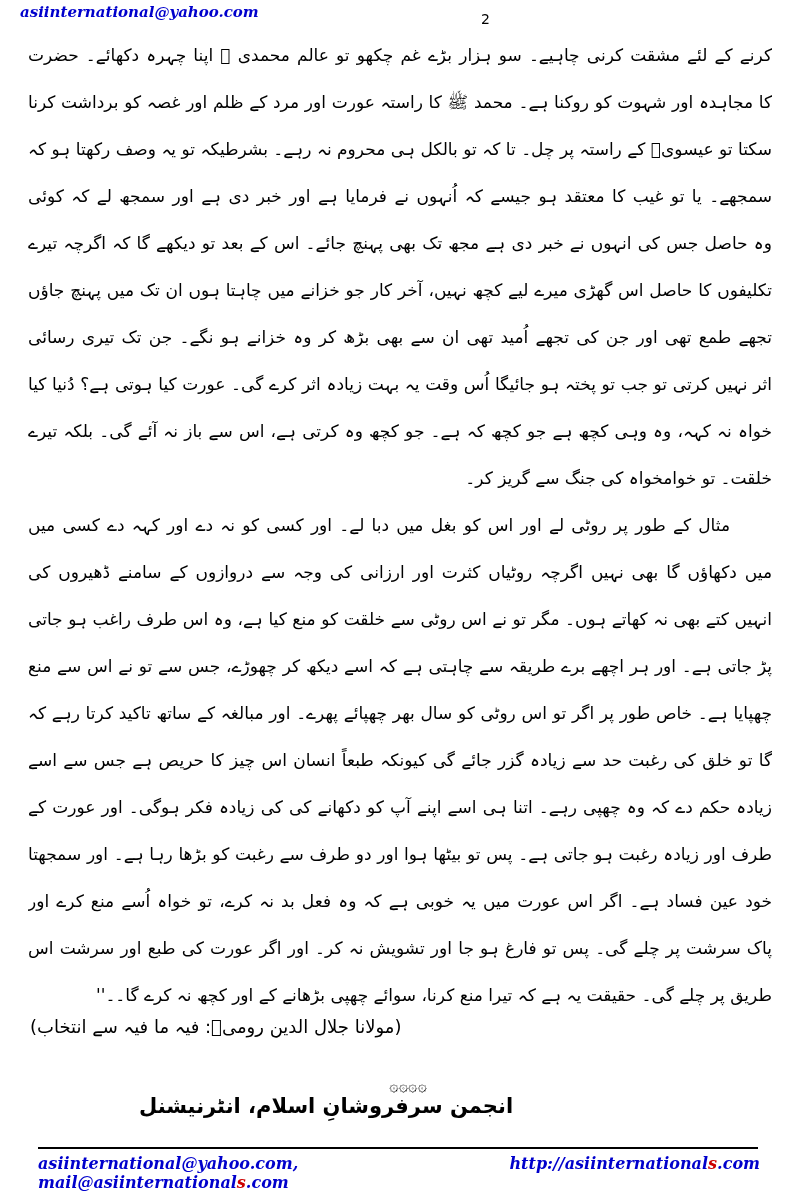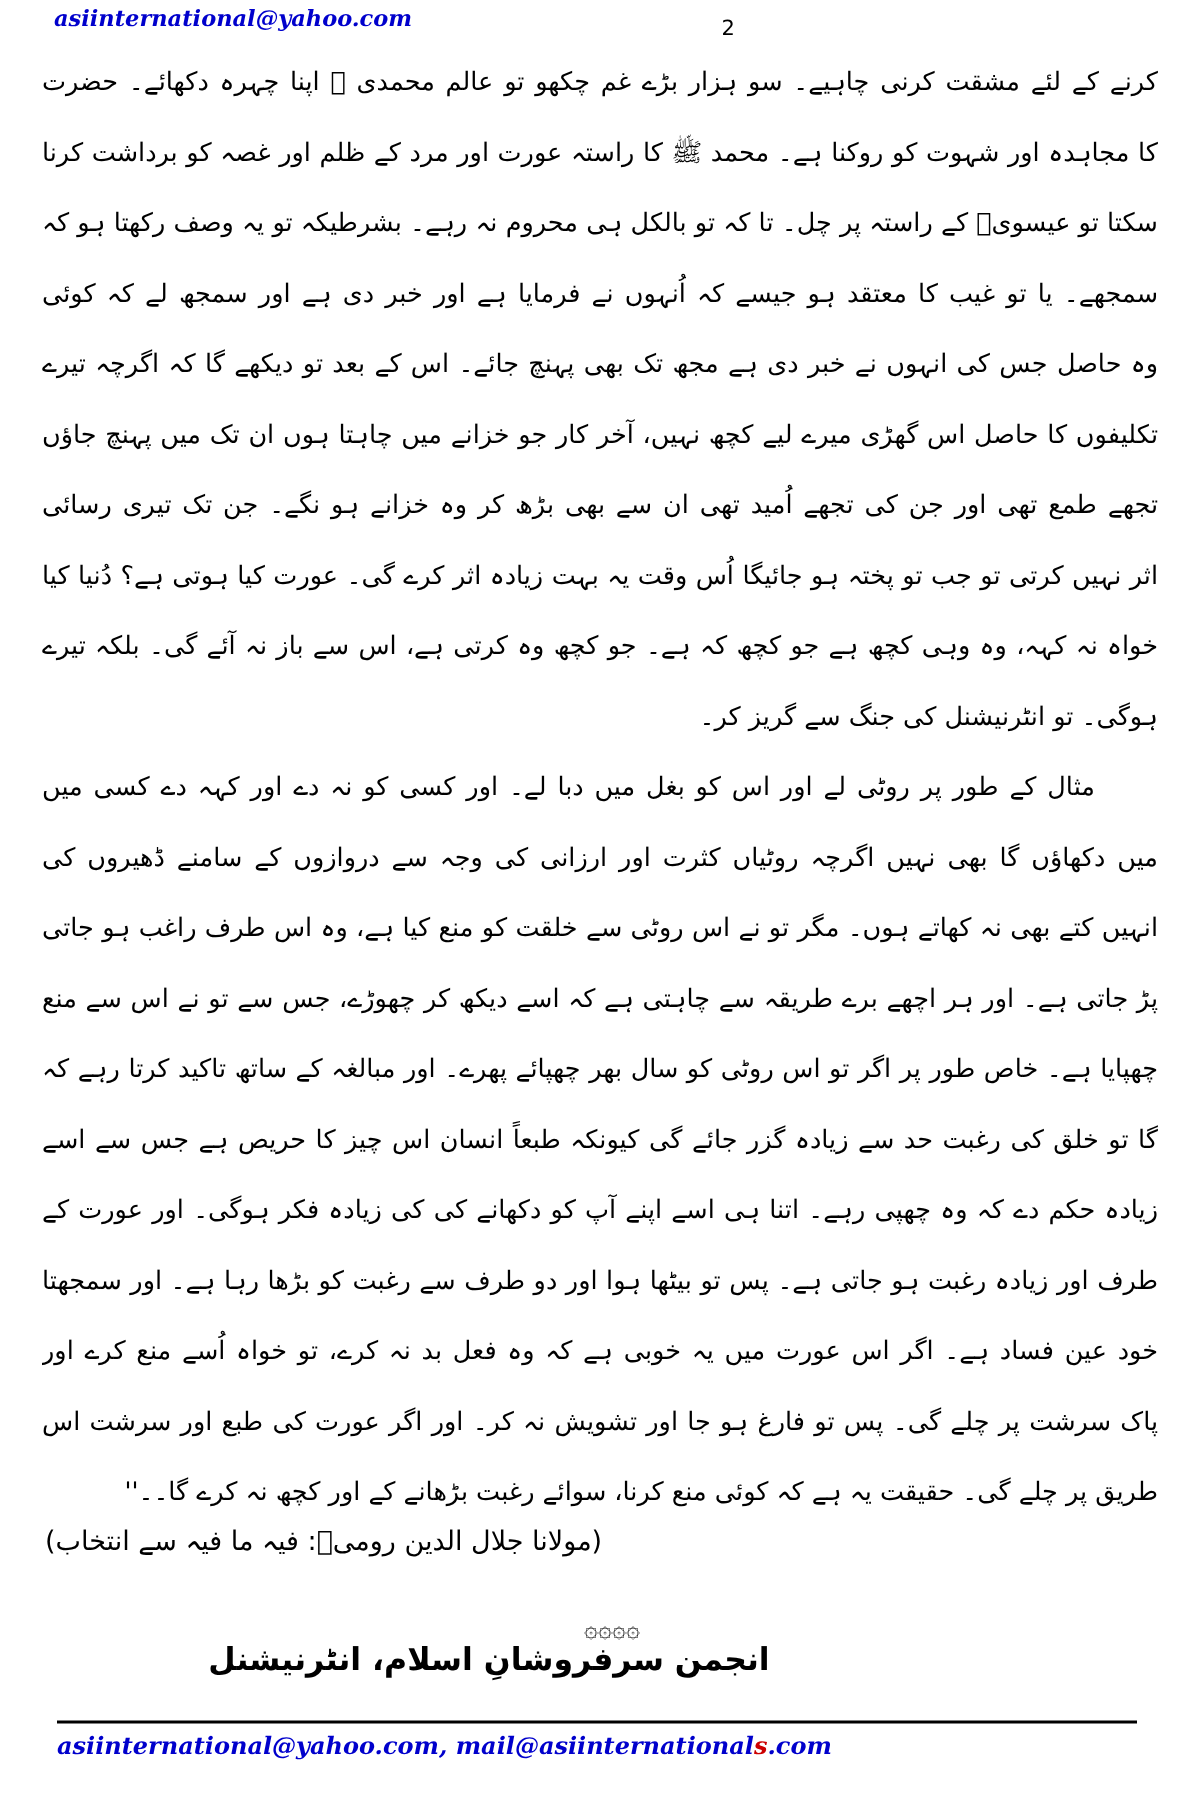--- a/index.html
+++ b/index.html
@@ -3,21 +3,21 @@
 <meta charset="utf-8">
 <style>
   html,body{margin:0;padding:0;}
   body{
     width:800px;height:1200px;position:relative;
     background:#ffffff;color:#000;
     font-family:"DejaVu Sans",sans-serif;
     overflow:hidden;
   }
   .header-email{
-    position:absolute;top:3px;left:36px;
+    position:absolute;top:3px;left:20px;
     font-family:"DejaVu Serif",serif;
     font-style:italic;font-weight:bold;font-size:15px;
     color:#0000cc;
   }
   .page-num{
     position:absolute;top:11px;left:481px;
     font-size:14px;color:#000;
   }
   .body-text{
     position:absolute;top:32px;left:28px;right:28px;
@@ -68,40 +68,41 @@
     <div>
       <div class="line">کرنے کے لئے مشقت کرنی چاہیے۔ سو ہزار بڑے غم چکھو تو عالم محمدی ﷺ اپنا چہرہ دکھائے۔ حضرت عیسیٰؑ کا طریق،خلوت</div>
       <div class="line">کا مجاہدہ اور شہوت کو روکنا ہے۔ محمد ﷺ کا راستہ عورت اور مرد کے ظلم اور غصہ کو برداشت کرنا ہے۔ اگر تو محمدی راستہ پر نہیں چل</div>
       <div class="line">سکتا تو عیسویؑ کے راستہ پر چل۔ تا کہ تو بالکل ہی محروم نہ رہے۔ بشرطیکہ تو یہ وصف رکھتا ہو کہ سو چپت کھالے اور پھر اسی کو اس کا حاصل</div>
       <div class="line">سمجھے۔ یا تو غیب کا معتقد ہو جیسے کہ اُنہوں نے فرمایا ہے اور خبر دی ہے اور سمجھ لے کہ کوئی ایسی چیز ہے۔ اس وقت تک صبر کروں کہ</div>
       <div class="line">وہ حاصل جس کی انہوں نے خبر دی ہے مجھ تک بھی پہنچ جائے۔ اس کے بعد تو دیکھے گا کہ اگرچہ تیرے دِل میں یہ بات ہوگی کہ ان</div>
       <div class="line">تکلیفوں کا حاصل اس گھڑی میرے لیے کچھ نہیں، آخر کار جو خزانے میں چاہتا ہوں ان تک میں پہنچ جاؤں گا۔ اور جن خزانوں کی</div>
       <div class="line">تجھے طمع تھی اور جن کی تجھے اُمید تھی ان سے بھی بڑھ کر وہ خزانے ہو نگے۔ جن تک تیری رسائی ہوگی۔ اگر یہ بات اِس وقت تجھ پر</div>
       <div class="line">اثر نہیں کرتی تو جب تو پختہ ہو جائیگا اُس وقت یہ بہت زیادہ اثر کرے گی۔ عورت کیا ہوتی ہے؟ دُنیا کیا ہوتی ہے؟ تو خواہ کہہ،</div>
       <div class="line">خواہ نہ کہہ، وہ وہی کچھ ہے جو کچھ کہ ہے۔ جو کچھ وہ کرتی ہے، اس سے باز نہ آئے گی۔ بلکہ تیرے کہنے سے وہ بد سے بدتر ہی</div>
-      <div class="line para-end">ہوگی۔ تو انٹرنیشنل کی جنگ سے گریز کر۔</div>
+      <div class="line para-end">خلقت۔ تو خوامخواہ کی جنگ سے گریز کر۔</div>
     </div>
     <div>
       <div class="line first">مثال کے طور پر روٹی لے اور اس کو بغل میں دبا لے۔ اور کسی کو نہ دے اور کہہ دے کسی میں کسی کو نہ دوں گا۔ دینا تو ایک طرف</div>
       <div class="line">میں دکھاؤں گا بھی نہیں اگرچہ روٹیاں کثرت اور ارزانی کی وجہ سے دروازوں کے سامنے ڈھیروں کی صورت میں پڑی ہوں۔ اور</div>
       <div class="line">انہیں کتے بھی نہ کھاتے ہوں۔ مگر تو نے اس روٹی سے خلقت کو منع کیا ہے، وہ اس طرف راغب ہو جاتی ہے اور اس کے پیچھے</div>
       <div class="line">پڑ جاتی ہے۔ اور ہر اچھے برے طریقہ سے چاہتی ہے کہ اسے دیکھ کر چھوڑے، جس سے تو نے اس سے منع کیا ہے اور جسے تو نے</div>
       <div class="line">چھپایا ہے۔ خاص طور پر اگر تو اس روٹی کو سال بھر چھپائے پھرے۔ اور مبالغہ کے ساتھ تاکید کرتا رہے کہ تو اسے کسی کو نہیں دکھائے</div>
       <div class="line">گا تو خلق کی رغبت حد سے زیادہ گزر جائے گی کیونکہ طبعاً انسان اس چیز کا حریص ہے جس سے اسے منع کیا جائے۔ تو عورت کو جتنا</div>
       <div class="line">زیادہ حکم دے کہ وہ چھپی رہے۔ اتنا ہی اسے اپنے آپ کو دکھانے کی کی زیادہ فکر ہوگی۔ اور عورت کے چھپنے سے خلقت کو اُس کی</div>
       <div class="line">طرف اور زیادہ رغبت ہو جاتی ہے۔ پس تو بیٹھا ہوا اور دو طرف سے رغبت کو بڑھا رہا ہے۔ اور سمجھتا ہے کہ تو اصلاح کر رہا ہے۔ یہ</div>
       <div class="line">خود عین فساد ہے۔ اگر اس عورت میں یہ خوبی ہے کہ وہ فعل بد نہ کرے، تو خواہ اُسے منع کرے اور خواہ نہ کرے وہ اپنی نیک طبع اور</div>
       <div class="line">پاک سرشت پر چلے گی۔ پس تو فارغ ہو جا اور تشویش نہ کر۔ اور اگر عورت کی طبع اور سرشت اس کے برعکس ہو تو پھر بھی وہ اپنے ہی</div>
-      <div class="line para-end">طریق پر چلے گی۔ حقیقت یہ ہے کہ کوئی منع کرنا، سوائے رغبت بڑھانے کے اور کچھ نہ کرے گا۔۔''</div>
+      <div class="line para-end">طریق پر چلے گی۔ حقیقت یہ ہے کہ تیرا منع کرنا، سوائے چھپی بڑھانے کے اور کچھ نہ کرے گا۔۔''</div>
     </div>
   </div>
 
 <div class="attribution">(مولانا جلال الدین رومیؒ: فیہ ما فیہ سے انتخاب)</div>
 
 <div class="ornaments">۞۞۞۞</div>
 
 <div class="org-name">انجمن سرفروشانِ اسلام، انٹرنیشنل</div>
 
 <div class="footer-rule"></div>
 
 <div class="footer-links">
   <span><span style="color: rgb(0, 0, 204); margin-top: 37px;">asiinternational@yahoo.com, mail@asiinternational</span><span style="color: rgb(204, 0, 0);">s</span><span style="color: rgb(0, 0, 204);">.com</span></span>
+  <span><span style="color: rgb(0, 0, 204);">http://asiinternational</span><span style="color: rgb(204, 0, 0);">s</span><span style="color: rgb(0, 0, 204);">.com</span></span>
 </div>
 
 </body></html>

